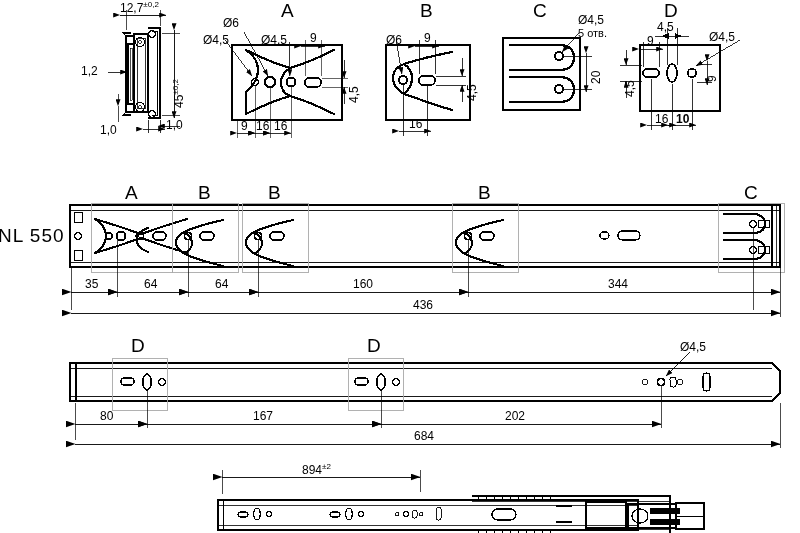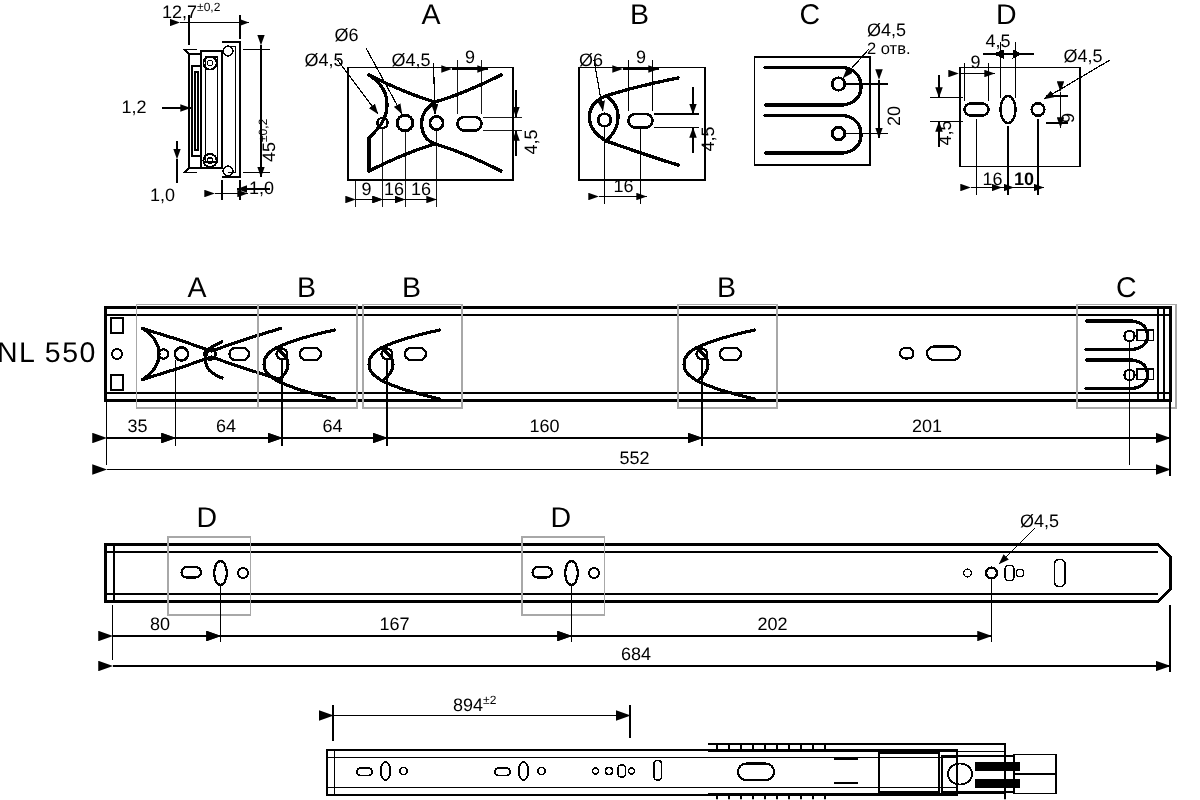--- a/index.html
+++ b/index.html
@@ -392,21 +392,21 @@
       <line x1="676" y1="516" x2="704" y2="516" stroke-width="1"></line>
     </g>
     <g stroke="#000" stroke-width="0.7">
       <line x1="222" y1="494" x2="222" y2="470"></line>
       <line x1="420" y1="492" x2="420" y2="470"></line>
       <line x1="222" y1="477" x2="420" y2="477" marker-start="url(#ah)" marker-end="url(#ah)" stroke-width="0.9"></line>
     </g>
   </g>
 </svg>
 
-<div class="lbl dim" style="left:108px;top:1px;"><span>12,7</span><span class="sup">±0,2</span></div>
+<div class="lbl dim" style="left:120px;top:1px;"><span>12,7</span><span class="sup">±0,2</span></div>
 <div class="lbl dim vert" style="left:172px;top:108px;transform:rotate(-90deg);"><span>45</span><span class="sup">±0,2</span></div>
 <div class="lbl dim" style="left:81px;top:65px;text-align:center;">1,2</div>
 <div class="lbl dim" style="left:100px;top:124px;">1,0</div>
 <div class="lbl dim" style="left:166px;top:119px;">1,0</div>
 
 <div class="lbl cap" style="left:281px;top:1px;">A</div>
 <div class="lbl dim" style="left:203px;top:34px;">Ø4,5</div>
 <div class="lbl dim" style="left:223px;top:17px;">Ø6</div>
 <div class="lbl dim" style="left:261px;top:34px;">Ø4,5</div>
 <div class="lbl dim" style="left:310px;top:32px;">9</div>
@@ -416,21 +416,21 @@
 <div class="lbl dim" style="left:274px;top:120px;">16</div>
 
 <div class="lbl cap" style="left:420px;top:1px;">B</div>
 <div class="lbl dim" style="left:386px;top:34px;">Ø6</div>
 <div class="lbl dim" style="left:424px;top:32px;">9</div>
 <div class="lbl dim vert" style="left:466px;top:101px;transform:rotate(-90deg);">4,5</div>
 <div class="lbl dim" style="left:409px;top:118px;">16</div>
 
 <div class="lbl cap" style="left:533px;top:1px;">C</div>
 <div class="lbl dim" style="left:578px;top:14px;">Ø4,5</div>
-<div class="lbl dim-sm" style="left:578px;top:28px;">2 отв.</div>
+<div class="lbl dim-sm" style="left:578px;top:28px;">5 отв.</div>
 <div class="lbl dim vert" style="left:590px;top:84px;transform:rotate(-90deg);">20</div>
 
 <div class="lbl cap" style="left:664px;top:1px;">D</div>
 <div class="lbl dim" style="left:657px;top:21px;">4,5</div>
 <div class="lbl dim" style="left:647px;top:35px;">9</div>
 <div class="lbl dim" style="left:709px;top:31px;">Ø4,5</div>
 <div class="lbl dim vert" style="left:624px;top:97px;transform:rotate(-90deg);">4,5</div>
 <div class="lbl dim vert" style="left:706px;top:82px;transform:rotate(-90deg);">9</div>
 <div class="lbl dim" style="left:655px;top:113px;">16</div>
 <div class="lbl dim" style="left:676px;top:113px;font-weight:bold;">10</div>
@@ -439,22 +439,22 @@
 <div class="lbl cap" style="left:125px;top:183px;">A</div>
 <div class="lbl cap" style="left:198px;top:183px;">B</div>
 <div class="lbl cap" style="left:268px;top:183px;">B</div>
 <div class="lbl cap" style="left:478px;top:183px;">B</div>
 <div class="lbl cap" style="left:744px;top:183px;">C</div>
 
 <div class="lbl dim" style="left:85px;top:278px;">35</div>
 <div class="lbl dim" style="left:144px;top:278px;">64</div>
 <div class="lbl dim" style="left:215px;top:278px;">64</div>
 <div class="lbl dim" style="left:353px;top:278px;">160</div>
-<div class="lbl dim" style="left:608px;top:278px;">201</div>
-<div class="lbl dim" style="left:413px;top:299px;">552</div>
+<div class="lbl dim" style="left:608px;top:278px;">344</div>
+<div class="lbl dim" style="left:413px;top:299px;">436</div>
 
 <div class="lbl cap" style="left:131px;top:336px;">D</div>
 <div class="lbl cap" style="left:367px;top:336px;">D</div>
 <div class="lbl dim" style="left:680px;top:341px;">Ø4,5</div>
 <div class="lbl dim" style="left:100px;top:410px;">80</div>
 <div class="lbl dim" style="left:253px;top:410px;">167</div>
 <div class="lbl dim" style="left:505px;top:410px;">202</div>
 <div class="lbl dim" style="left:414px;top:430px;">684</div>
 
 <div class="lbl dim" style="left:302px;top:463px;"><span>894</span><span class="sup">±2</span></div>

